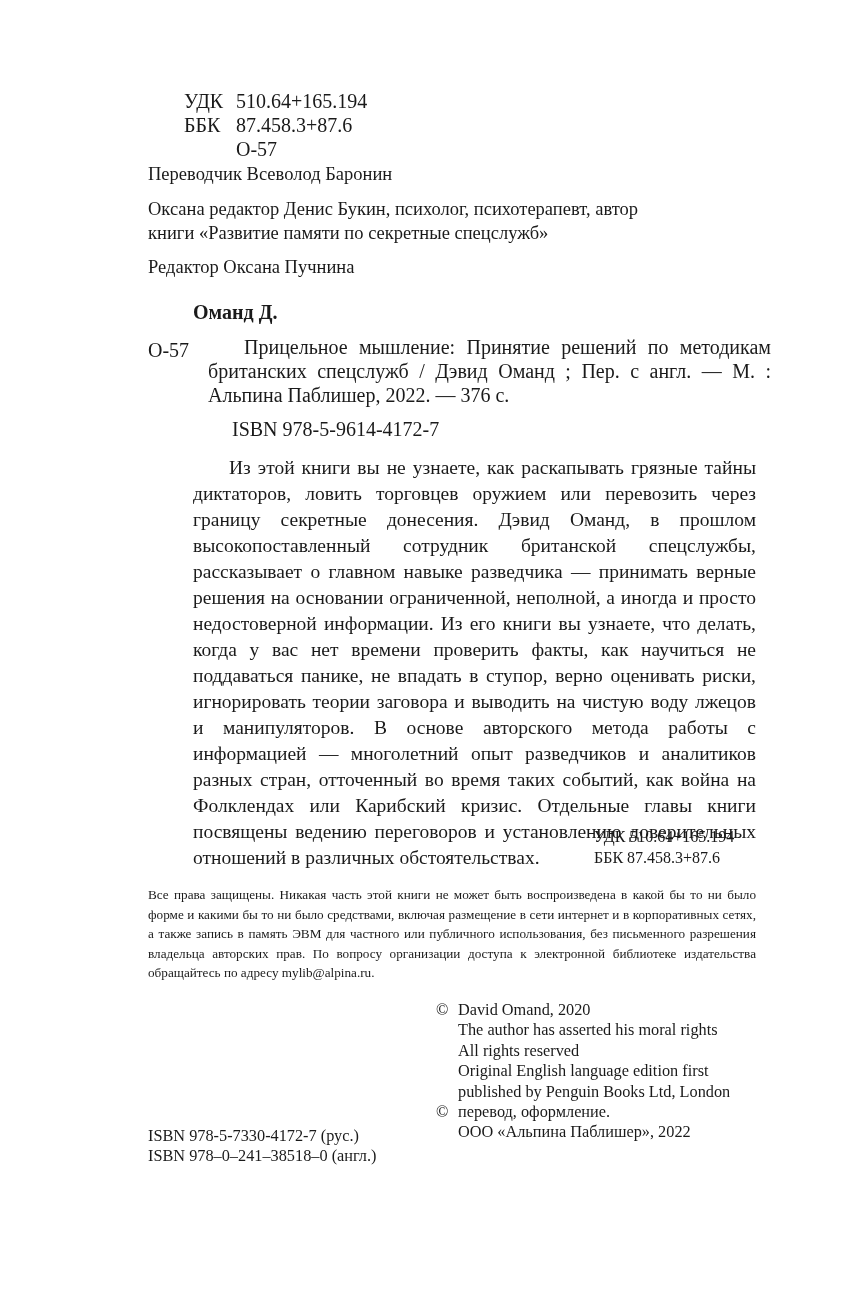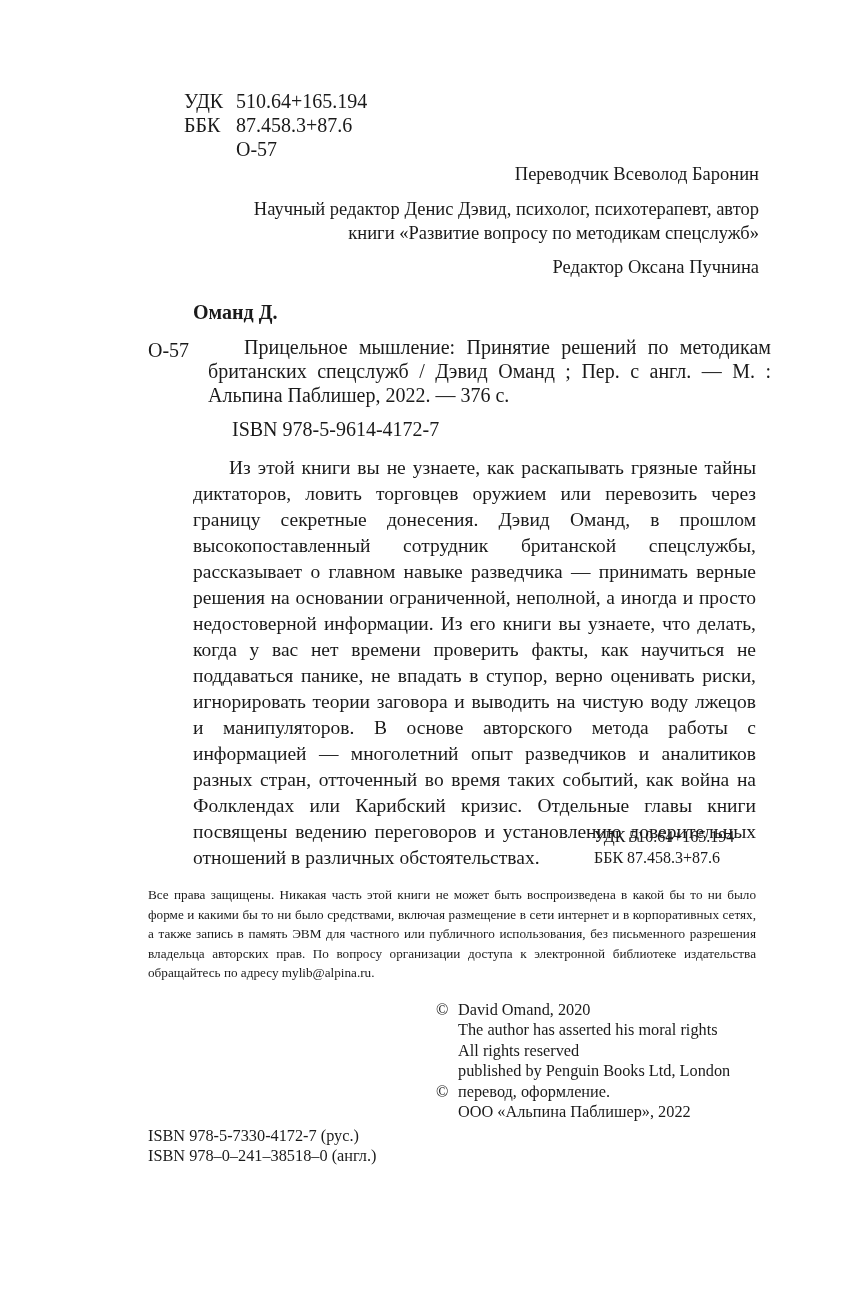--- a/index.html
+++ b/index.html
@@ -16,23 +16,23 @@
       font-family: "Liberation Serif", "DejaVu Serif", serif;
     }
     .abs { position: absolute; }
     .cls-line {
       font-size: 20px;
       line-height: 24px;
       white-space: nowrap;
     }
     .cls-key { display: inline-block; width: 52px; margin-left: 36px; }
     .center-line {
-      left: 137px;
+      left: 148px;
       width: 622px;
-      text-align: right;
+      text-align: left;
       font-size: 18.5px;
       line-height: 24px;
     }
     .author {
       left: 193px;
       top: 300px;
       font-size: 20px;
       font-weight: bold;
       line-height: 24px;
     }
@@ -105,22 +105,22 @@
   </div>
   <div class="cls-line">
     <span class="cls-key">ББК</span><span>87.458.3+87.6</span>
   </div>
   <div class="cls-line">
     <span class="cls-key"></span><span>О-57</span>
   </div>
 </div>
 
 <div class="abs center-line" style="top:162px;">Переводчик Всеволод Баронин</div>
-<div class="abs center-line" style="top:197px;">Научный редактор Денис Дэвид, психолог, психотерапевт, автор</div>
-<div class="abs center-line" style="top:221px;">книги «Развитие вопросу по методикам спецслужб»</div>
+<div class="abs center-line" style="top:197px;">Оксана редактор Денис Букин, психолог, психотерапевт, автор</div>
+<div class="abs center-line" style="top:221px;">книги «Развитие памяти по секретные спецслужб»</div>
 <div class="abs center-line" style="top:255px;">Редактор Оксана Пучнина</div>
 
 <div class="abs author">Оманд Д.</div>
 <div class="abs code-left">О-57</div>
 <div class="abs biblio">
   <p>Прицельное мышление: Принятие решений по методикам британских спецслужб / Дэвид Оманд ; Пер. с англ. — М. : Альпина Паблишер, 2022. — 376 с.</p>
 </div>
 <div class="abs isbn-main">ISBN 978-5-9614-4172-7</div>
 
 <div class="abs annotation">
@@ -135,20 +135,21 @@
 <div class="abs rights">
   <p>Все права защищены. Никакая часть этой книги не может быть воспроизведена в какой бы то ни было форме и какими бы то ни было средствами, включая размещение в сети интернет и в корпоративных сетях, а также запись в память ЭВМ для частного или публичного использования, без письменного разрешения владельца авторских прав. По вопросу организации доступа к электронной библиотеке издательства обращайтесь по адресу mylib@alpina.ru.</p>
 </div>
 
 <div class="abs copyright-block">
   <div class="copy-entry">
     <span class="copy-sym">©</span>
     <div>David Omand, 2020</div>
     <div>The author has asserted his moral rights</div>
     <div>All rights reserved</div>
+    <div>Original English language edition first</div>
     <div>published by Penguin Books Ltd, London</div>
   </div>
   <div class="copy-entry">
     <span class="copy-sym">©</span>
     <div>перевод, оформление.</div>
     <div>ООО «Альпина Паблишер», 2022</div>
   </div>
 </div>
 
 <div class="abs isbn-list">

